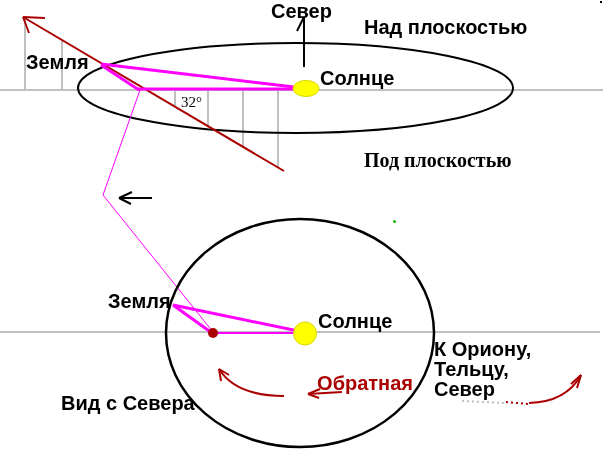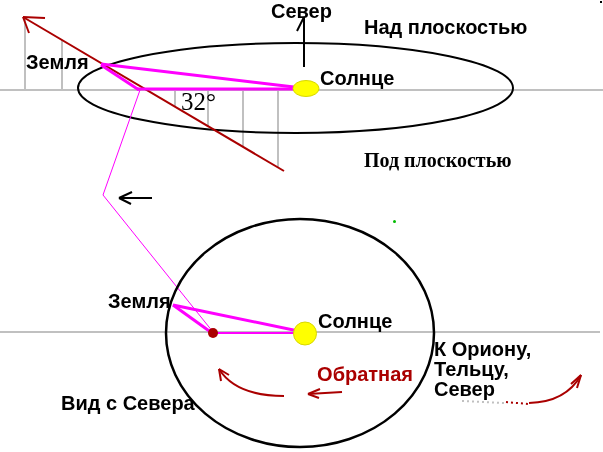--- a/index.html
+++ b/index.html
@@ -7,21 +7,21 @@
     position:relative; width:603px; height:452px; background:#ffffff;
     font-family:"Liberation Sans", sans-serif; overflow:hidden;
   }
   .canvas svg { position:absolute; left:0; top:0; }
   .lbl {
     position:absolute; font-size:20px; font-weight:bold; color:#000;
     line-height:20px; white-space:nowrap;
   }
   .lbl-red { color:var(--dark_red); }
   .lbl-serif {
-    font-family:"Liberation Serif", serif; font-weight:normal; font-size:25px;
+    font-family:"Liberation Serif", serif; font-weight:normal; font-size:15px;
   }
   .gray  { stroke:var(--plane_gray); stroke-width:2; fill:none; }
   .blk2  { stroke:#000; stroke-width:2; fill:none; }
   .blk25 { stroke:#000; stroke-width:2.5; fill:none; }
   .red2  { stroke:var(--dark_red); stroke-width:2; fill:none; }
   .mag3  { stroke:var(--magenta); stroke-width:3; fill:none; }
   .mag2  { stroke:var(--magenta); stroke-width:2; fill:none; }
   .mag1  { stroke:var(--magenta); stroke-width:1; fill:none; }
 </style>
 </head>
@@ -94,21 +94,21 @@
   <div class="lbl" style="left:271px; top:1px;">Север</div>
   <div class="lbl" style="left:364px; top:17px;">Над плоскостью</div>
   <div class="lbl" style="left:26px;  top:52px;">Земля</div>
   <div class="lbl" style="left:320px; top:68px;">Солнце</div>
   <div class="lbl lbl-serif" style="left:181px; top:92px;">32°</div>
   <div class="lbl" style="left:364px; top:150px;font-family:Liberation Serif, serif;">Под плоскостью</div>
 
   <div class="lbl" style="left:108px; top:291px;">Земля</div>
   <div class="lbl" style="left:318px; top:311px;">Солнце</div>
 
-  <div class="lbl lbl-red" style="right:190px; top:364px;">Обратная</div>
+  <div class="lbl lbl-red" style="right:190px; top:373px;">Обратная</div>
 
   <div class="lbl" style="left:434px; top:339px;">К Ориону,</div>
   <div class="lbl" style="left:434px; top:359px;">Тельцу,</div>
   <div class="lbl" style="left:434px; top:379px;">Север</div>
 
   <div class="lbl" style="left:22px; top:393px;margin-left:39px;">Вид с Севера</div>
 
 </div>
 
 </body></html>

